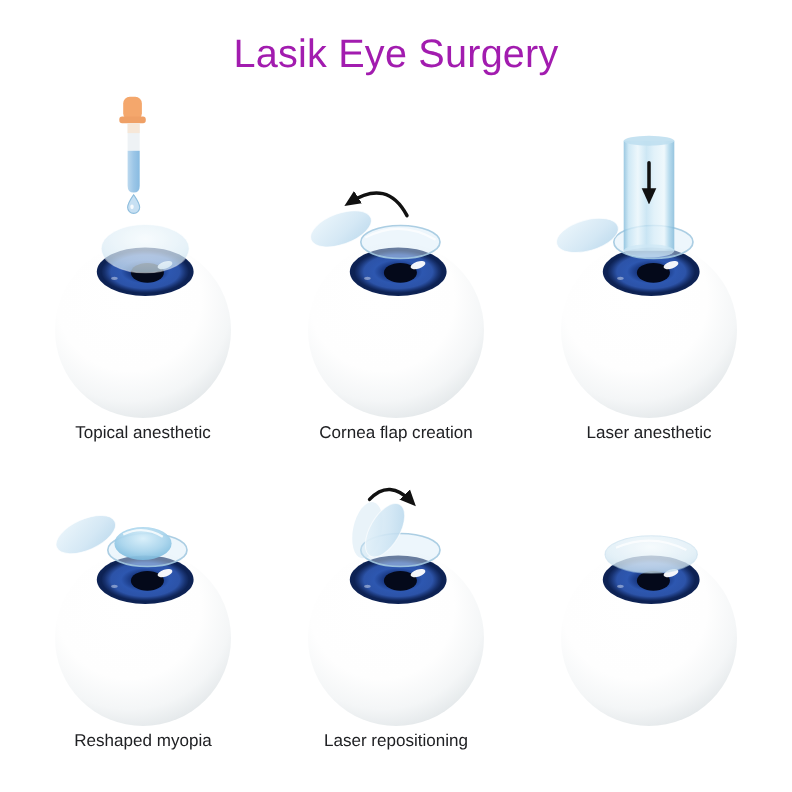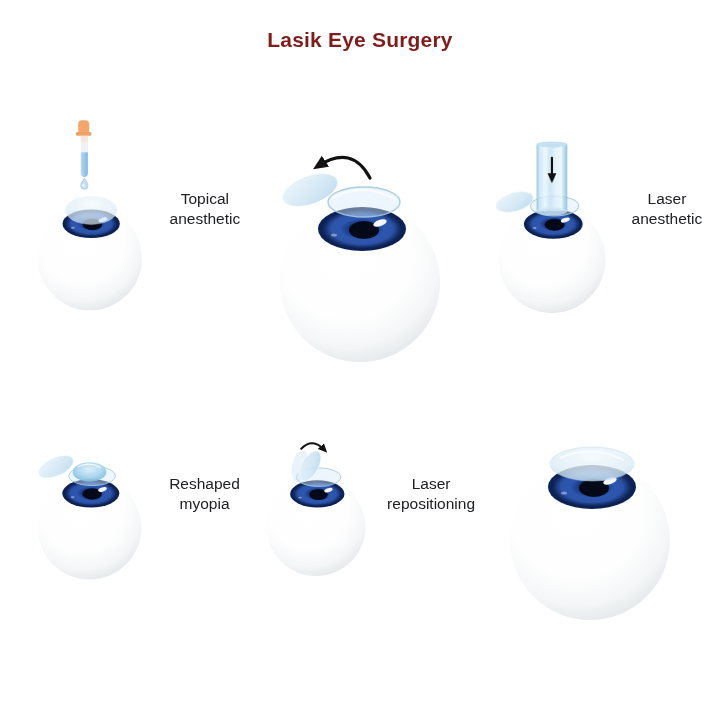--- a/index.html
+++ b/index.html
@@ -6,33 +6,33 @@
   body {
     width: 720px; height: 720px;
     background: #ffffff;
     font-family: "Liberation Sans", sans-serif;
     overflow: hidden;
   }
   .page { width: 720px; height: 720px; position: relative; }
   .title {
     margin: 28px 0 0 0;
     text-align: center;
-    font-size: 21px;
-    font-weight: 700;
-    color: #7f1d1d;
+    font-size: 36px;
+    font-weight: 400;
+    color: #a21caf;
     letter-spacing: 0.2px;
   }
   .row {
     display: flex;
     justify-content: center;
   }
   .cell {
     width: 230px;
     display: flex;
-    flex-direction: row;
+    flex-direction: column;
     align-items: center;
   }
   .row-1 .fig { margin-top: 12px; }
   .row-2 .fig { margin-top: 24px; }
   .fig { display: block; }
   .caption {
     text-align: center;
     font-size: 15.5px;
     font-weight: 500;
     color: #202124;
@@ -133,20 +133,21 @@
     <div class="cell">
       <svg class="fig" width="230" height="300" viewBox="-115 -218 230 300">
         <g>
           <use href="#eye-base"></use>
           <ellipse cx="4" cy="-80" rx="36" ry="15" fill="#d8ecf8" fill-opacity="0.45" stroke="#a3c9e0" stroke-width="1.5" stroke-opacity="0.9"></ellipse>
           <path d="M -28,-84 Q 4,-101 36,-82" stroke="#ffffff" stroke-width="2" fill="none" opacity="0.7"></path>
           <ellipse rx="29" ry="14" transform="translate(-50,-92) rotate(-20)" fill="url(#flapGrad)" fill-opacity="0.85" stroke="#ffffff" stroke-opacity="0.7" stroke-width="1"></ellipse>
         </g>
         <path d="M 10,-104 Q -8,-138 -42,-116" fill="none" stroke="#111111" stroke-width="3.2" stroke-linecap="round" marker-end="url(#arrowHead)"></path>
       </svg>
+      <div class="caption">Cornea flap creation</div>
     </div>
 
     <div class="cell">
       <svg class="fig" width="230" height="300" viewBox="-115 -218 230 300">
         <g>
           <use href="#eye-base"></use>
           <ellipse cx="4" cy="-80" rx="36" ry="15" fill="#d8ecf8" fill-opacity="0.45" stroke="#a3c9e0" stroke-width="1.5" stroke-opacity="0.9"></ellipse>
           <ellipse rx="29" ry="14" transform="translate(-56,-86) rotate(-16)" fill="url(#flapGrad)" fill-opacity="0.85" stroke="#ffffff" stroke-opacity="0.7" stroke-width="1"></ellipse>
         </g>
         <g>

